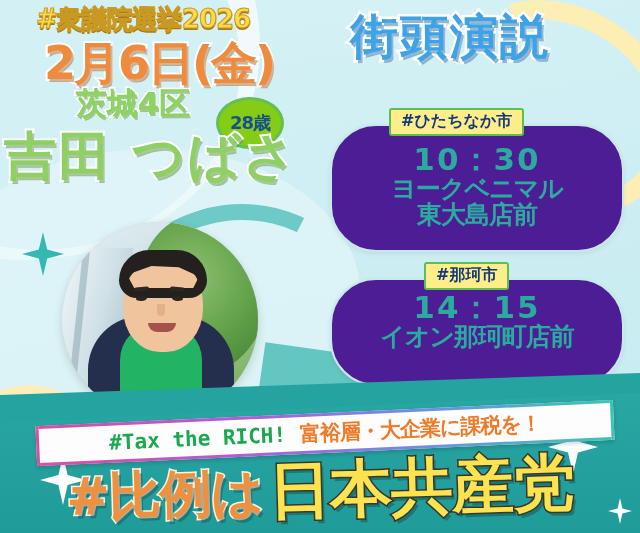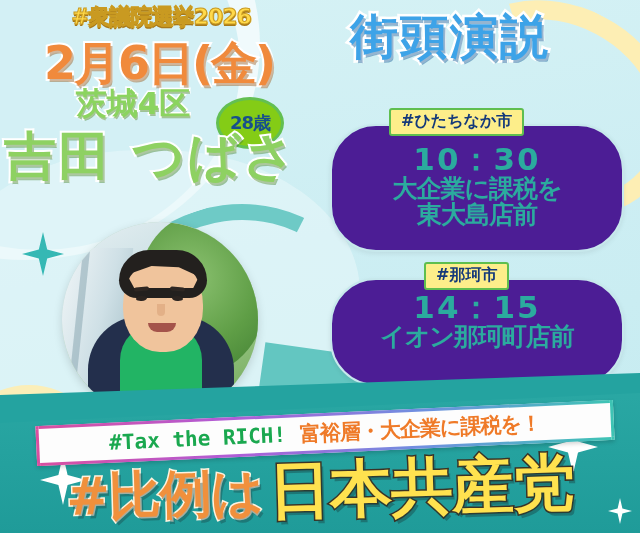--- a/index.html
+++ b/index.html
@@ -74,22 +74,22 @@
     display:block;width:100%;height:100%;background:currentColor;
     clip-path:polygon(50% 0,60% 40%,100% 50%,60% 60%,50% 100%,40% 60%,0 50%,40% 40%);
   }
   .sp-left{left:22px;top:232px;width:42px;height:44px;color:#35b8b4;}
   .sp-bl{left:40px;top:455px;width:46px;height:50px;color:#ffffff;}
   .sp-br{right:42px;top:420px;width:50px;height:54px;color:#ffffff;}
   .sp-sm{right:8px;top:498px;width:24px;height:26px;color:#ffffff;}
 
   
   .hashtag-top{
-    position:absolute;left:36px;top:2px;width:250px;text-align:center;
-    font-size:22px;font-weight:bold;letter-spacing:-1px;
+    position:absolute;left:36px;top:2px;width:250px;
+    font-size:26px;font-weight:bold;letter-spacing:-1px;
     color:#ffd94a;
     -webkit-text-stroke:1px #c99a21;
     text-shadow:0 2px 0 #a8791a,1px 1px 0 #e8c44a;
   }
   .date-line{
     position:absolute;left:24px;top:28px;width:270px;text-align:center;
     font-size:46px;font-weight:bold;letter-spacing:-2px;line-height:1;
     color:#f08a3c;
     -webkit-text-stroke:4px #ffffff;
     paint-order:stroke fill;
@@ -264,21 +264,21 @@
     <div class="ph-eye r"></div>
     <div class="ph-nose"></div>
     <div class="ph-mouth"></div>
   </div>
 
   <div class="sogai-title">街頭演説</div>
 
   <div class="loc-tag tag1">#ひたちなか市</div>
   <div class="card card1">
     <div class="time">10：30</div>
-    <div class="place">大企業に課税を</div>
+    <div class="place">ヨークベニマル</div>
     <div class="place">東大島店前</div>
   </div>
 
   <div class="loc-tag tag2">#那珂市</div>
   <div class="card card2">
     <div class="time">14：15</div>
     <div class="place">イオン那珂町店前</div>
   </div>
 
   <div class="bg-bottom"></div>

